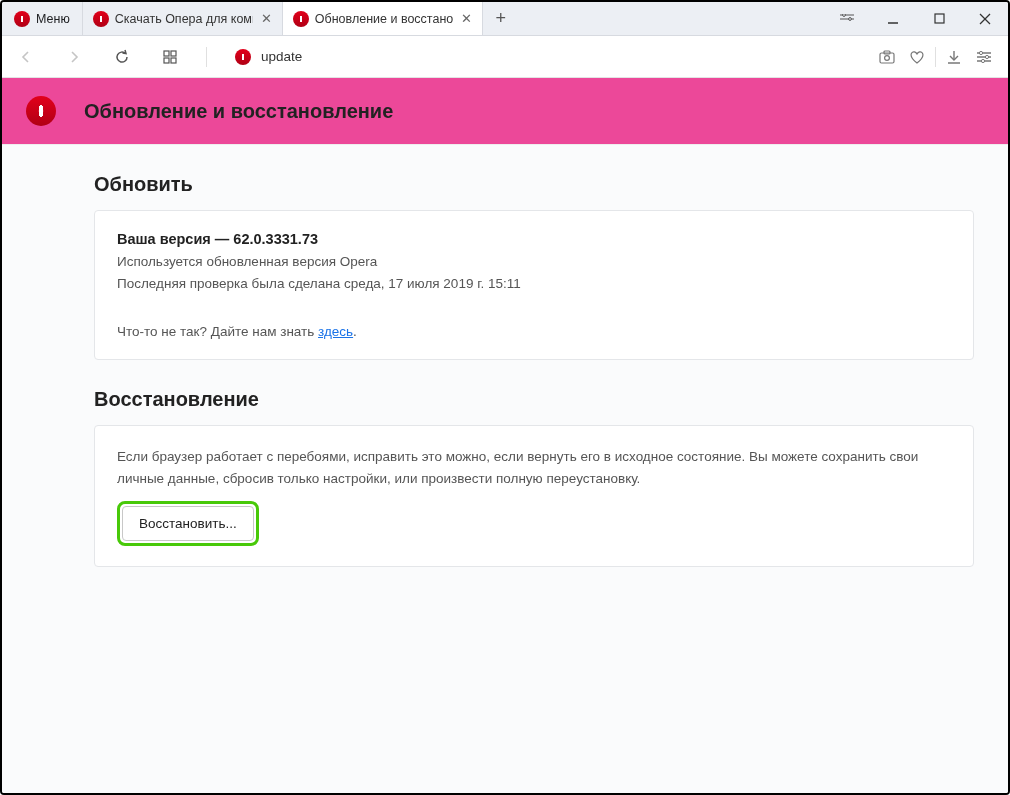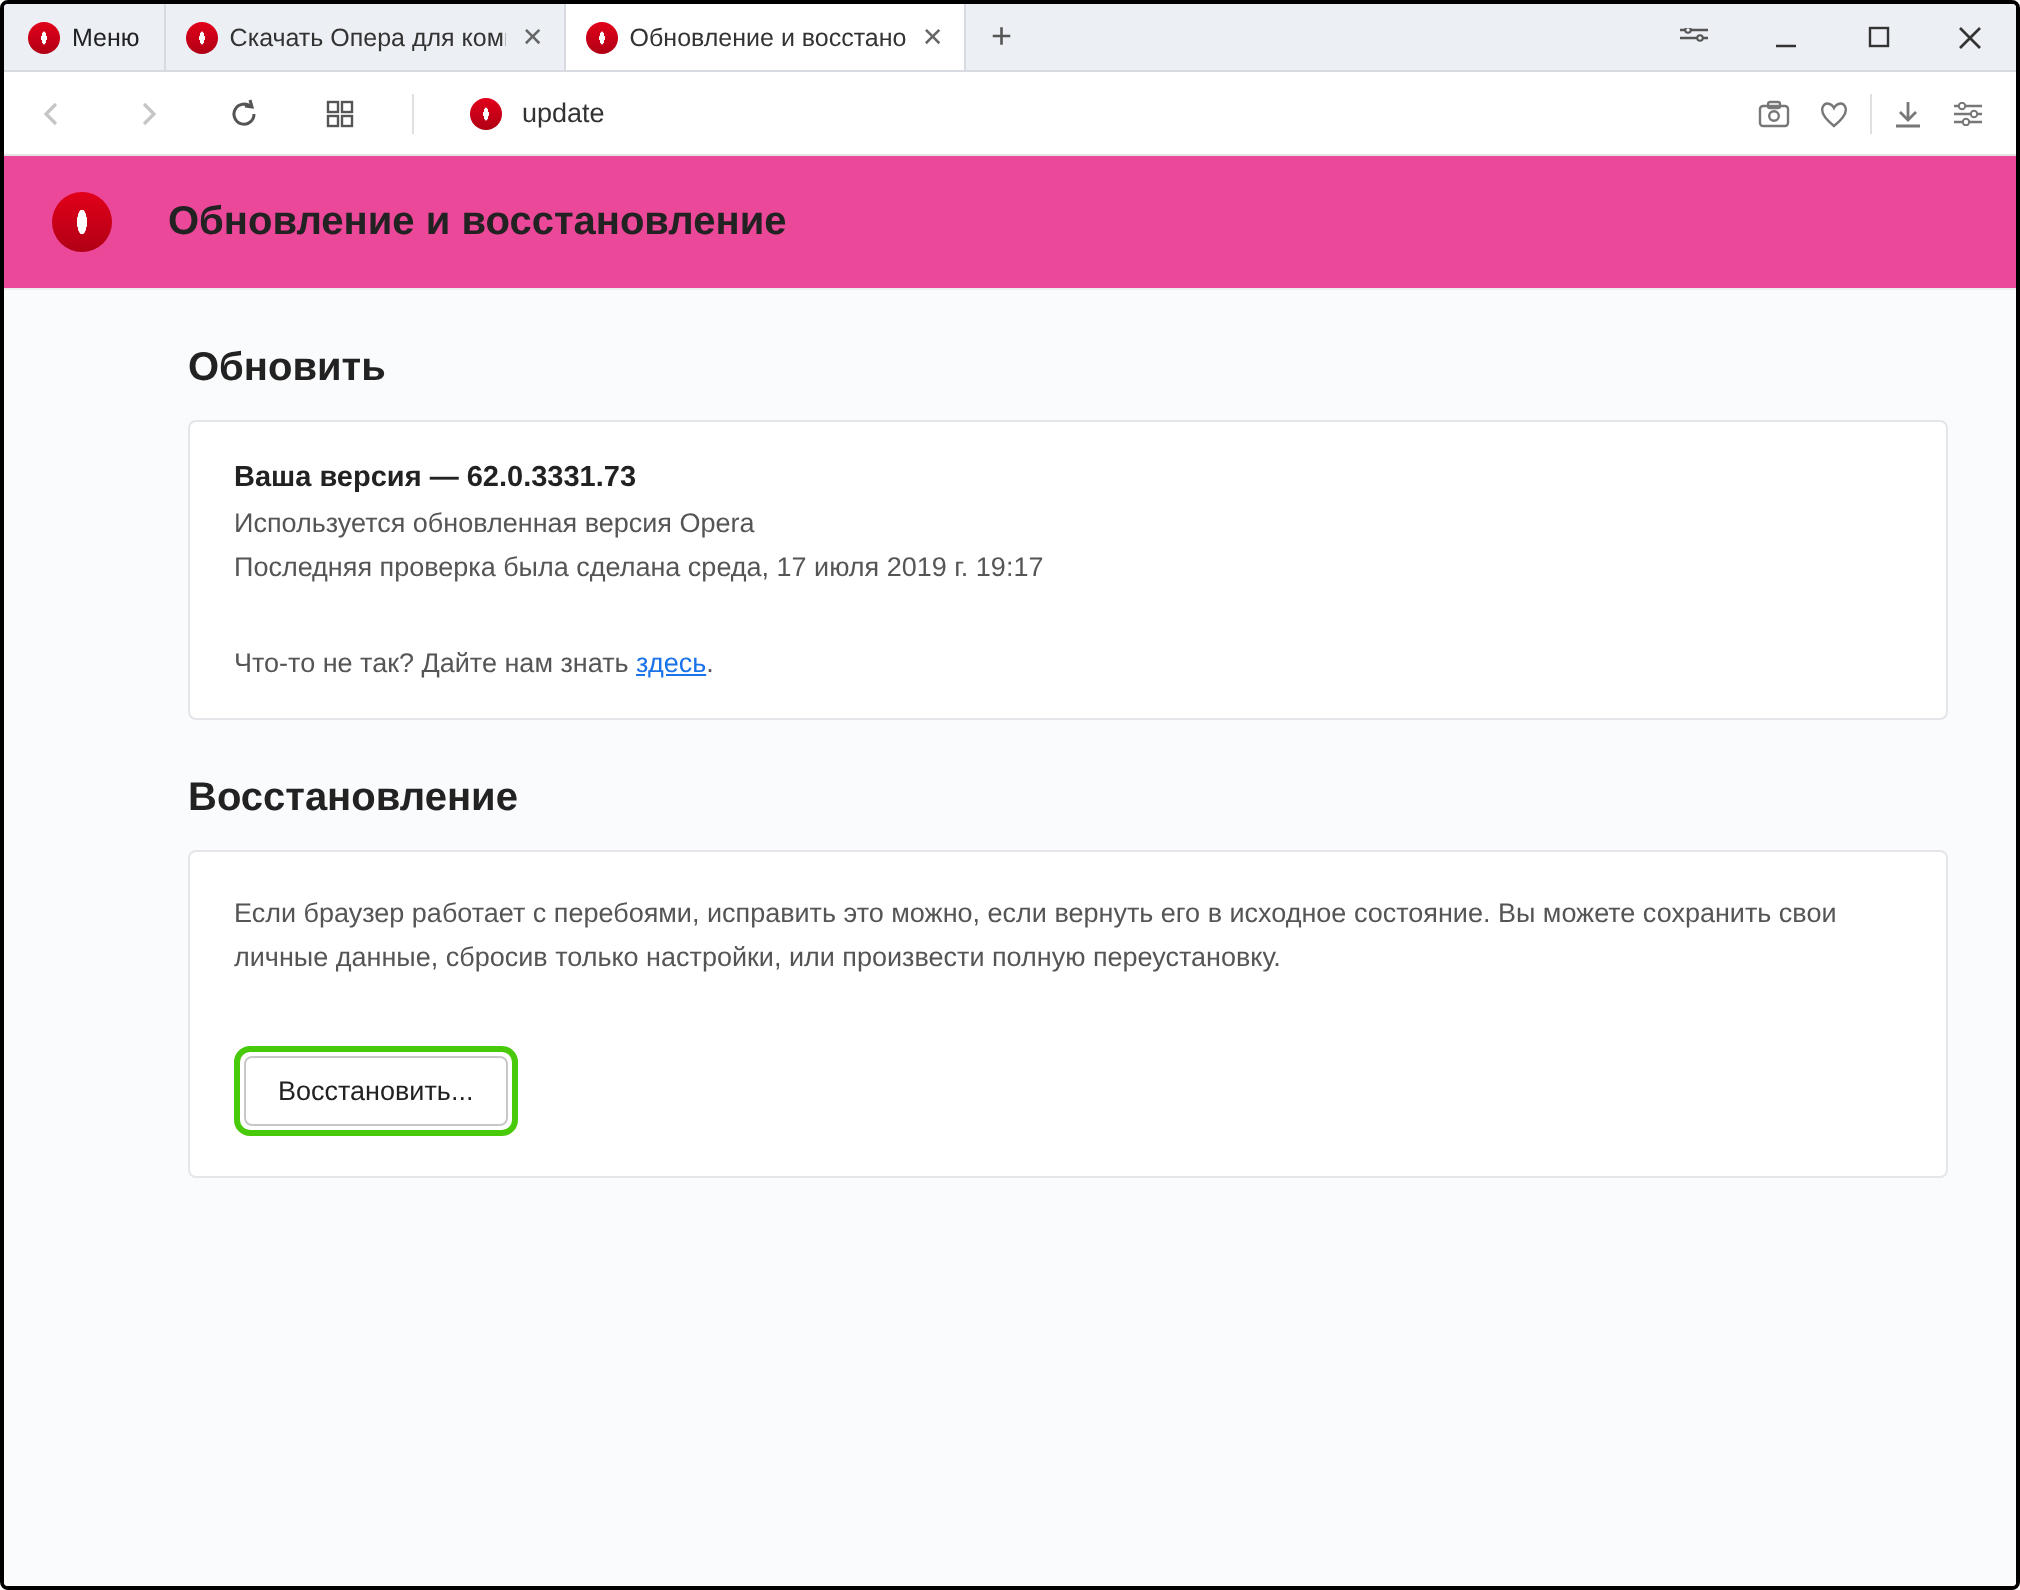--- a/index.html
+++ b/index.html
@@ -138,21 +138,21 @@
     border-radius:4px;
     padding:9px 16px;
     font-size:13.5px;
     cursor:pointer;
   }
   .highlight-ring {
     display:inline-block;
     border:3px solid #48c909;
     border-radius:8px;
     padding:2px;
-    margin-top:34px;
+    margin-top:12px;
   }
   .highlight-ring .btn-secondary { margin-top:0; }
 
   svg { display:block; }
 </style>
 </head>
 <body>
 
 <div class="titlebar">
   <div class="menu-btn">
@@ -270,21 +270,21 @@
     <h1>Обновление и восстановление</h1>
   </div>
 
   <div class="section">
     <div class="section-h">Обновить</div>
     <div class="card">
       <div class="version-line">
         <span>Ваша версия — </span><span>62.0.3331.73</span>
       </div>
       <div class="info-text">Используется обновленная версия Opera</div>
-      <div class="info-text">Последняя проверка была сделана среда, 17 июля 2019 г. 19:17</div>
+      <div class="info-text">Последняя проверка была сделана среда, 17 июля 2019 г. 15:11</div>
       <div class="footnote">
         <span>Что-то не так? Дайте нам знать </span><a href="#">здесь</a><span>.</span>
       </div>
     </div>
   </div>
 
   <div class="section" style="margin-bottom:40px;">
     <div class="section-h">Восстановление</div>
     <div class="card">
       <div class="info-text">Если браузер работает с перебоями, исправить это можно, если вернуть его в исходное состояние. Вы можете сохранить свои личные данные, сбросив только настройки, или произвести полную переустановку.</div>

